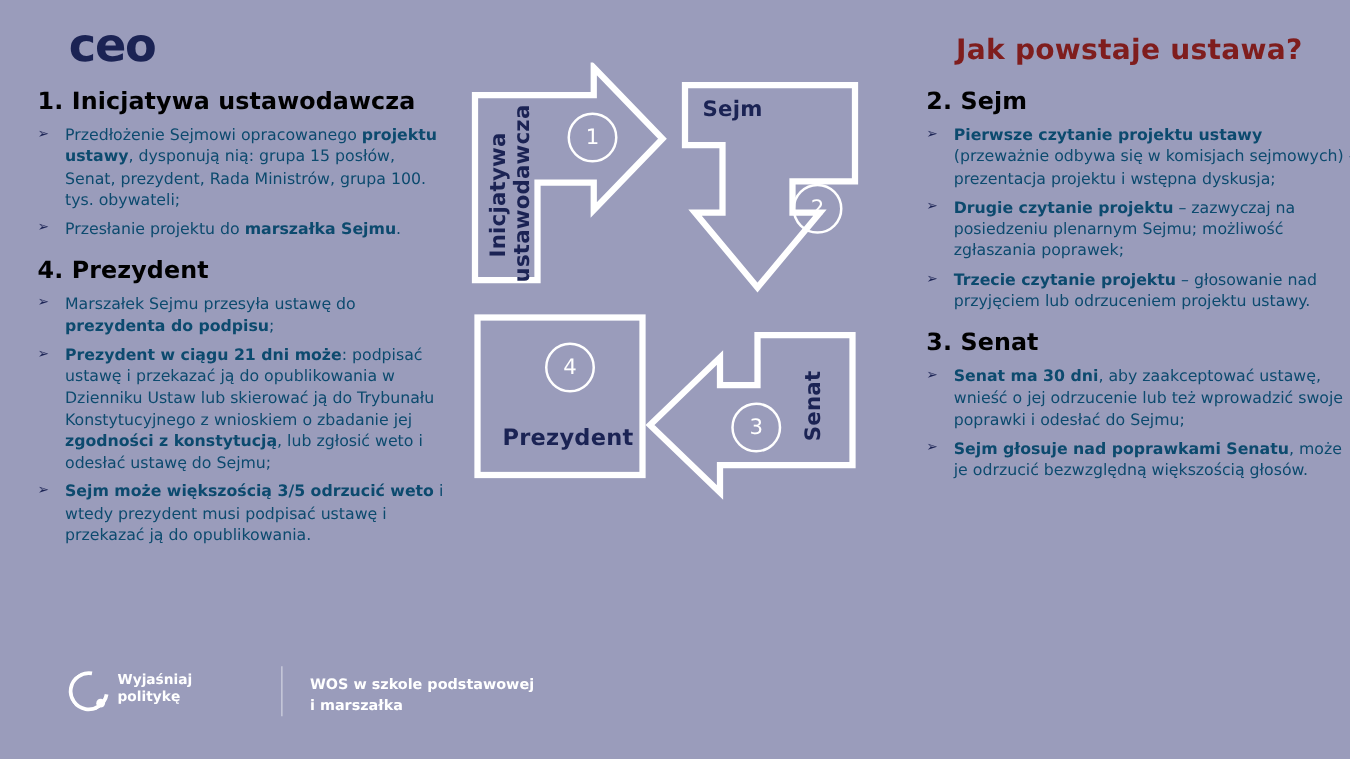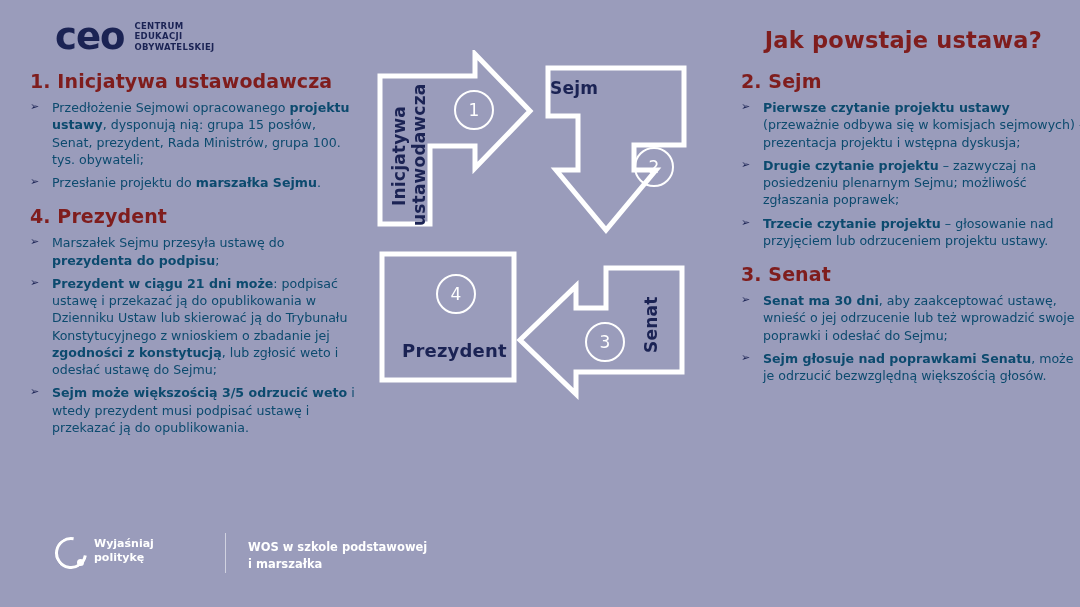--- a/index.html
+++ b/index.html
@@ -66,21 +66,21 @@
   .col-right {
     position: absolute;
     left: 741px;
     top: 70px;
     width: 345px;
   }
 
   .sec-title {
     font-size: 19px;
     font-weight: 700;
-    color: #7f1d1d;
+    color: #000000;
     margin: 0 0 7px 0;
     letter-spacing: .1px;
   }
   .sec-title.spaced {
     margin-top: 14px;
   }
 
   ul.bullets {
     list-style: none;
     margin: 0 0 0 0;
@@ -121,21 +121,21 @@
     font-size: 17px;
     letter-spacing: .2px;
   }
   .dg-label.vertical {
     writing-mode: vertical-rl;
     transform: rotate(180deg);
     text-align: center;
     line-height: 1.15;
   }
   .lbl-inicjatywa { left: 20px; top: 36px; height: 140px; }
-  .lbl-sejm { left: 180px; top: 28px; }
+  .lbl-sejm { left: 192px; top: 28px; }
   .lbl-senat { left: 272px; top: 230px; height: 90px; }
   .lbl-prezydent { left: 32px; top: 290px; font-size: 18px; }
 
   .num {
     position: absolute;
     width: 36px;
     height: 36px;
     border: 2.2px solid #ffffff;
     border-radius: 50%;
     color: #ffffff;
@@ -212,21 +212,20 @@
     line-height: 1.45;
   }
 </style>
 </head>
 <body>
 
 <div class="slide">
 
   <div class="logo">
     <div class="logo-mark">ceo</div>
-    <div class="logo-text">CENTRUM EDUKACJI OBYWATELSKIEJ</div>
   </div>
 
   <div class="headline">Jak powstaje ustawa?</div>
 
   <div class="col-left">
     <h2 class="sec-title">1. Inicjatywa ustawodawcza</h2>
     <ul class="bullets">
       <li>Przedłożenie Sejmowi opracowanego <b>projektu ustawy</b>, dysponują nią: grupa 15 posłów, Senat, prezydent, Rada Ministrów, grupa 100. tys. obywateli;</li>
       <li>Przesłanie projektu do <b>marszałka Sejmu</b>.</li>
     </ul>

